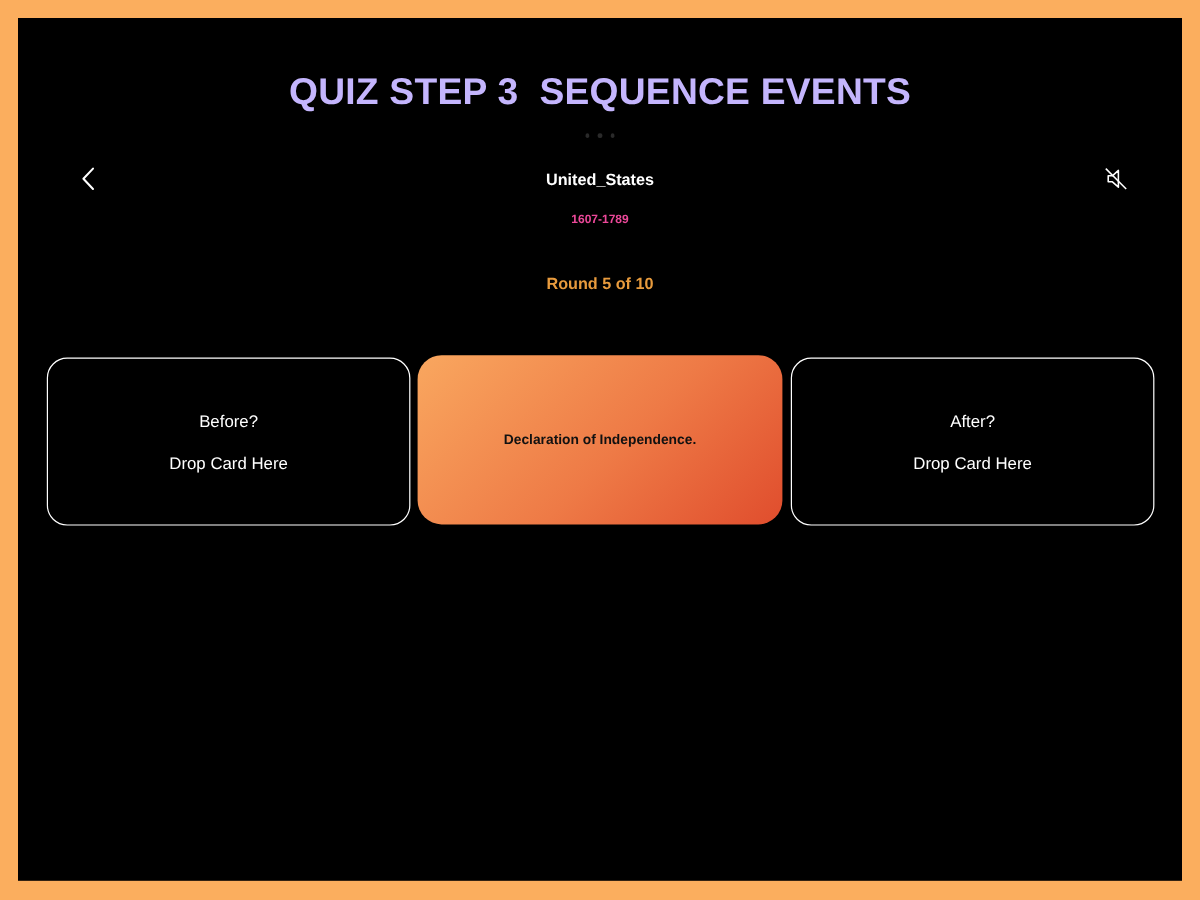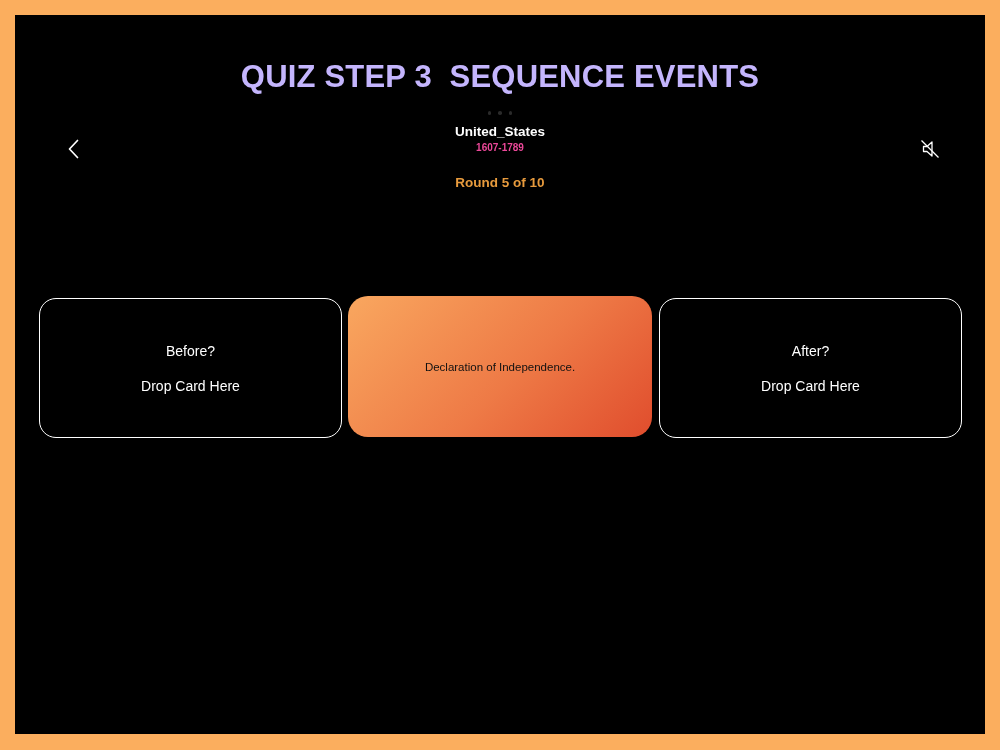--- a/index.html
+++ b/index.html
@@ -47,20 +47,21 @@
     cursor: pointer;
     display: flex; align-items: center; justify-content: center;
   }
 
   .header-center {
     position: absolute;
     left: 0; right: 0; top: 96px;
     display: flex;
     flex-direction: column;
     align-items: center;
+    gap: 18px;
   }
   .dots {
     display: flex; gap: 7px;
     margin-bottom: 9px;
     height: 4px;
     align-items: center;
   }
   .dots i {
     width: 3.5px; height: 3.5px;
     border-radius: 50%;
@@ -118,21 +119,21 @@
     width: 304px;
     border-radius: 20px;
     background: linear-gradient(135deg, #F9A75F 0%, #EE7A46 55%, #E04D2D 100%);
     display: flex;
     align-items: center;
     justify-content: center;
     text-align: left;
     padding: 10px 42px;
     color: #111111;
     font-size: 11.5px;
-    font-weight: 400;
+    font-weight: 700;
   }
   .card-anchor   { left: 333px; top: 281px; height: 141px; cursor: default; }
   .card-draggable{ left: 333px; top: 433px; height: 135px; cursor: grab; }
 
   .icon-svg { display: block; }
 </style>
 </head>
 <body>
 
 <div class="stage">

